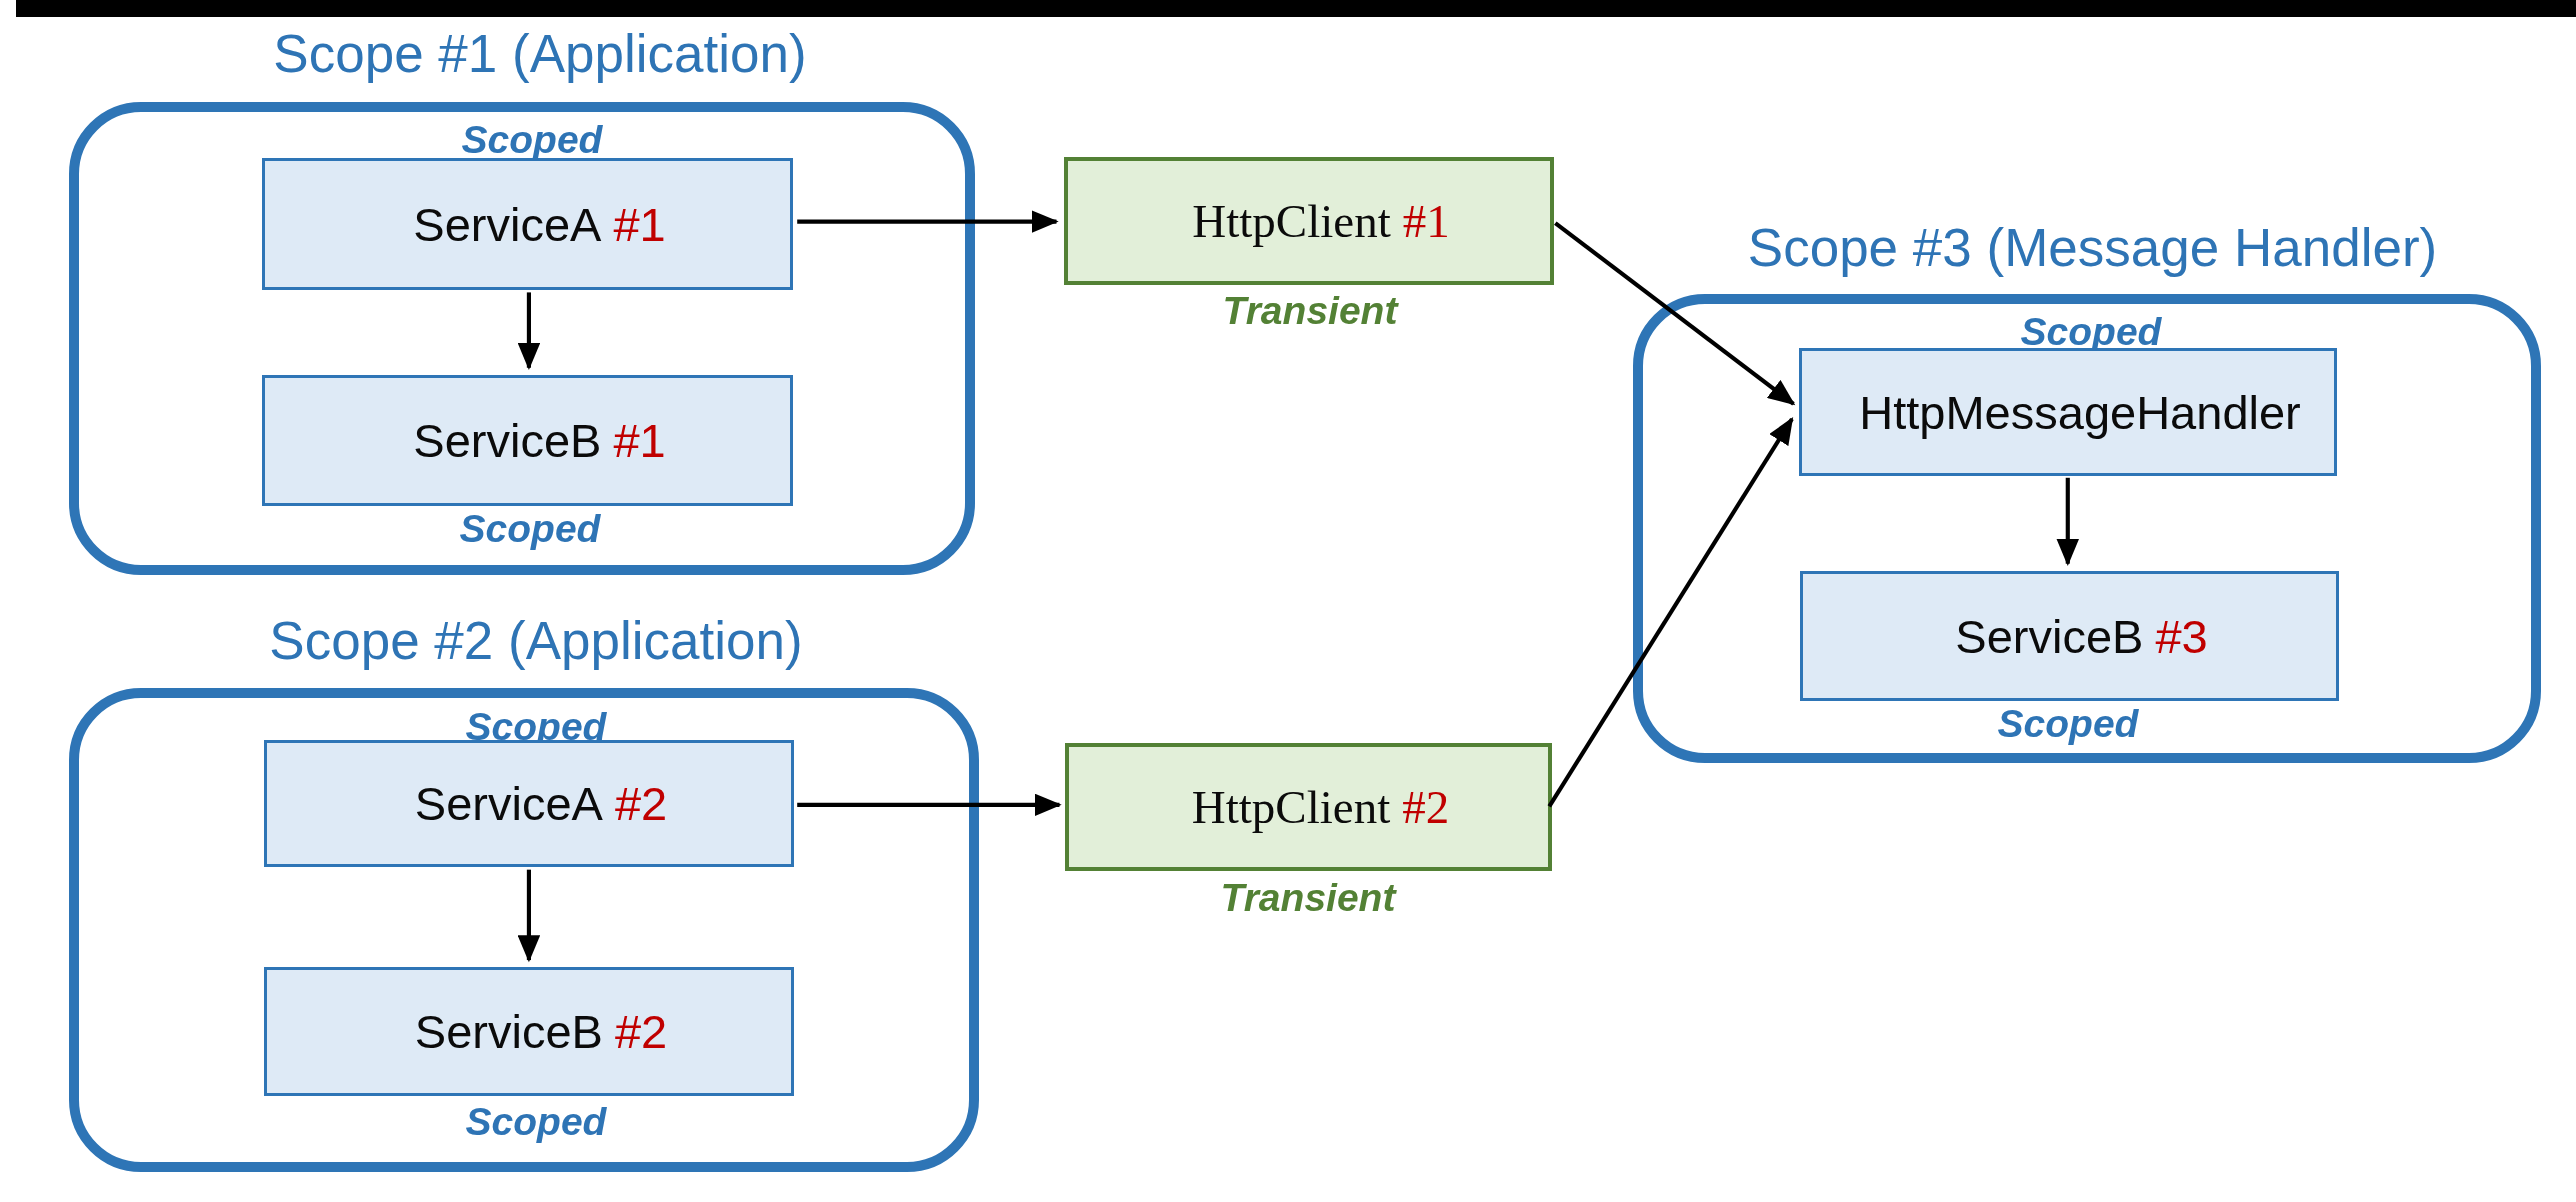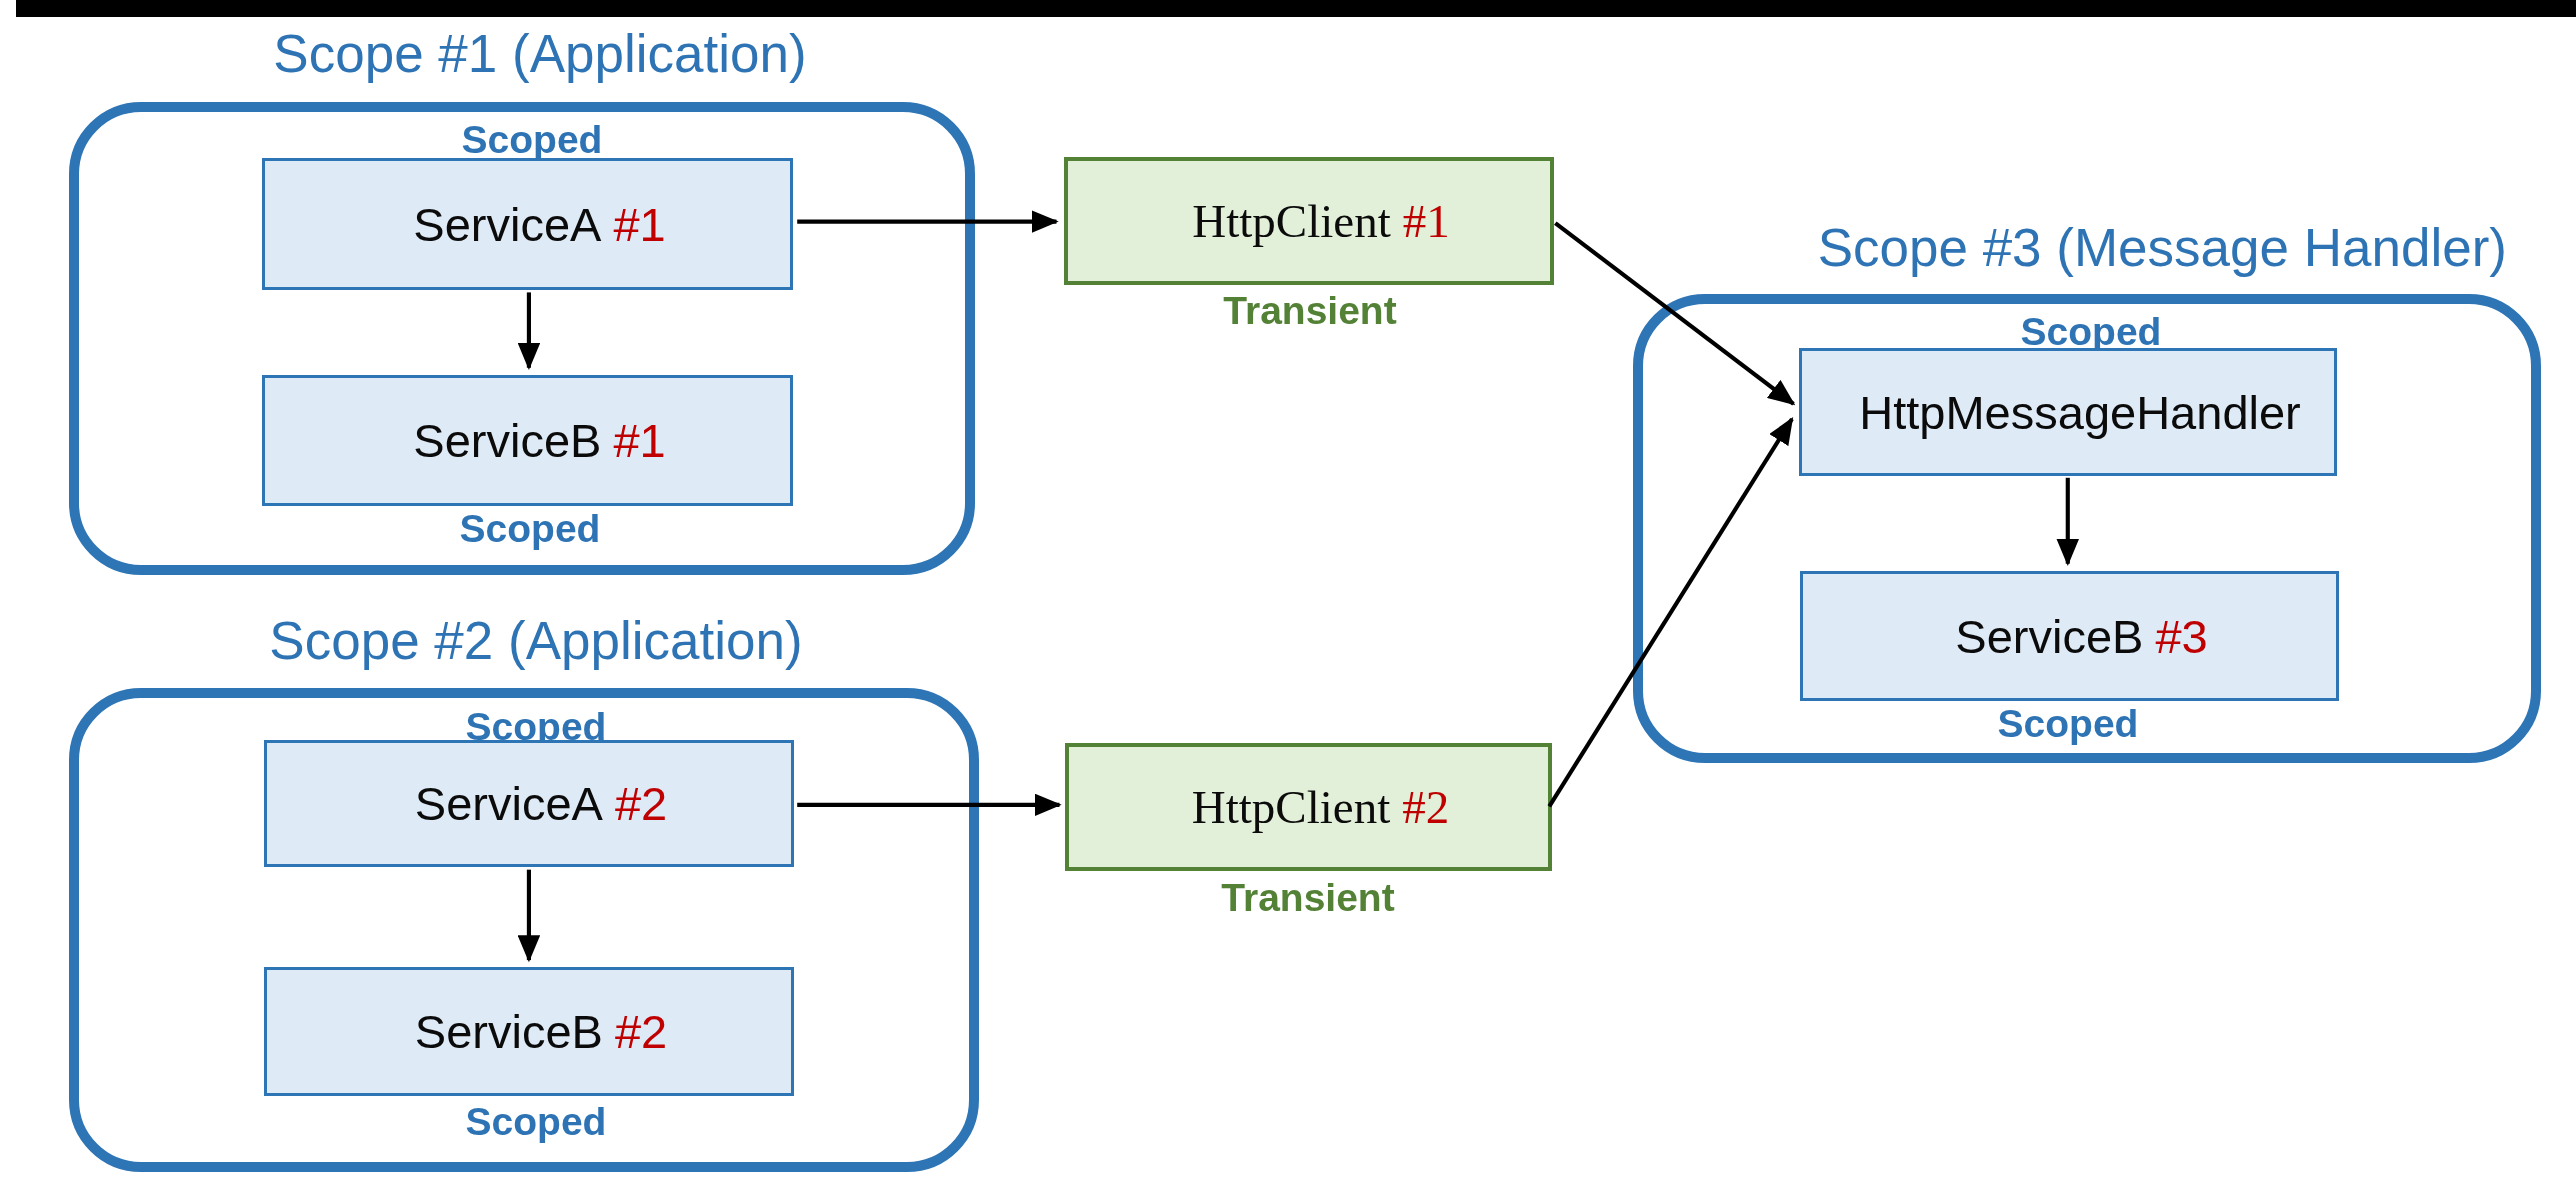--- a/index.html
+++ b/index.html
@@ -36,27 +36,28 @@
   .scope-title {
     position: absolute;
     color: var(--blue_text);
     font-size: 53px;
     line-height: 1.1;
     text-align: center;
     white-space: nowrap;
   }
   .title1 { left: 136px;  top: 25px;  width: 776px; }
   .title2 { left: 132px;  top: 612px; width: 776px; }
-  .title3 { left: 1662px; top: 219px; width: 829px; text-align: right; }
+  .title3 { left: 1662px; top: 219px; width: 829px; }
 
   .lifetime {
     position: absolute;
     width: 302px;
     text-align: center;
     font-size: 39px;
+    font-style: italic;
     font-weight: 600;
     line-height: 1.1;
     white-space: nowrap;
   }
   .lt-blue  { color: var(--blue_text); }
   .lt-green { color: var(--green_border); }
   .s1top { left: 365px;  top: 119px; }
   .s1bot { left: 363px;  top: 508px; }
   .s2top { left: 369px;  top: 706px; }
   .s2bot { left: 369px;  top: 1101px; }

